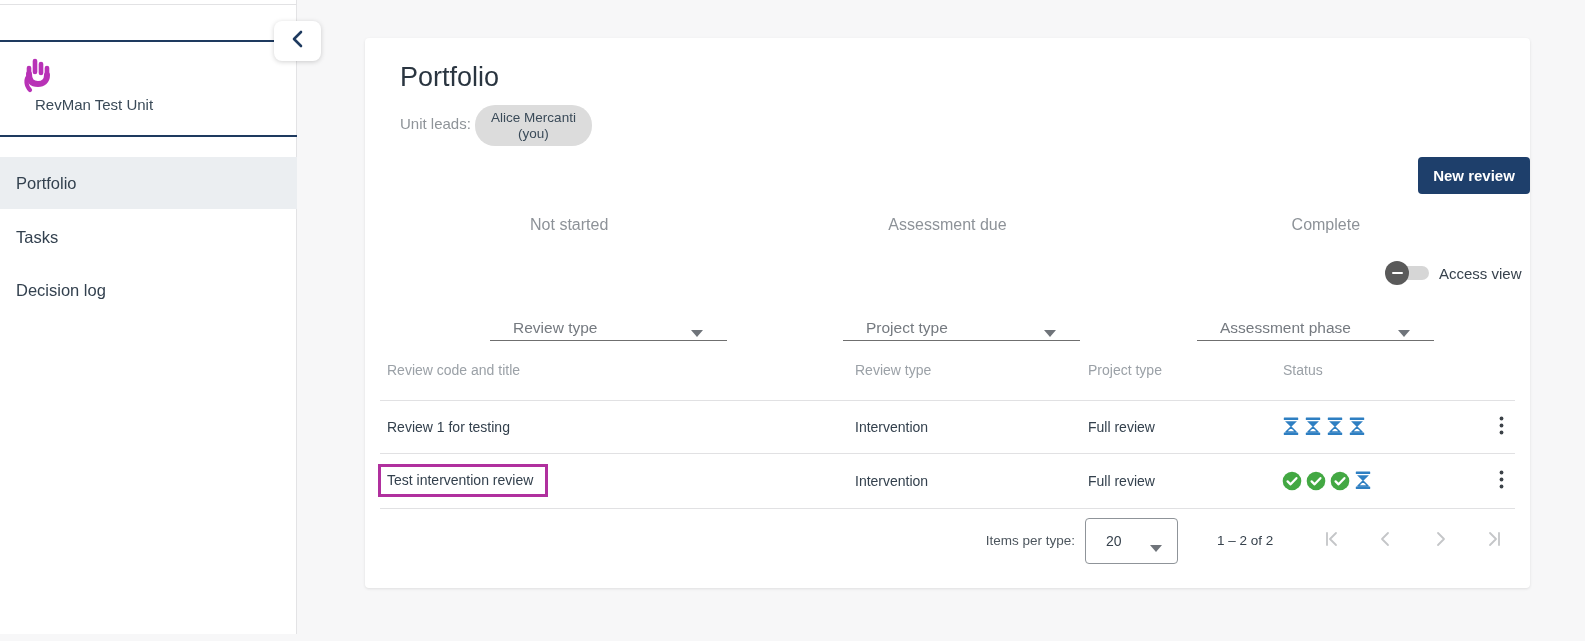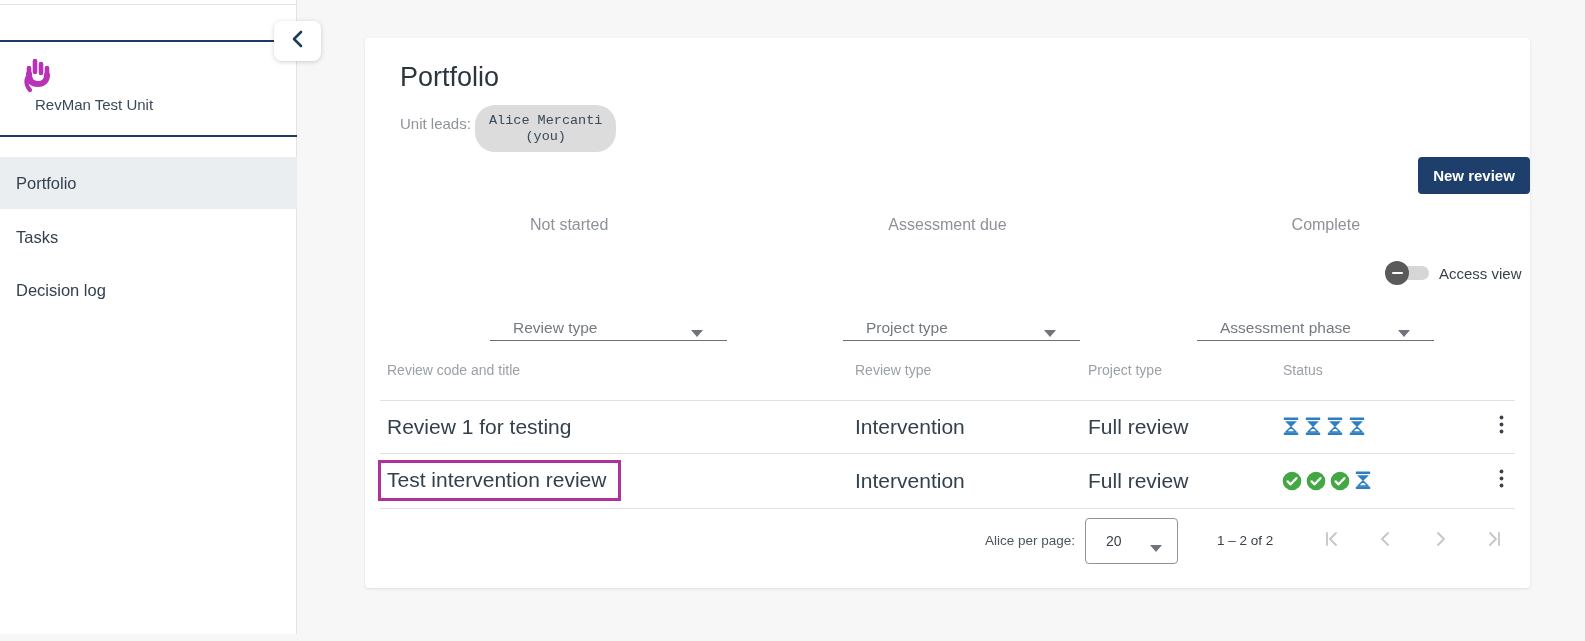--- a/index.html
+++ b/index.html
@@ -23,23 +23,23 @@
 
   
   .collapse-btn { position:absolute; left:274px; top:21px; width:47px; height:40px; background:#ffffff; border-radius:8px;
                   box-shadow:0 1px 5px rgba(0,0,0,.18); display:flex; align-items:center; justify-content:center; cursor:pointer; z-index:5; }
 
   
   .card { position:absolute; left:365px; top:38px; width:1165px; height:550px; background:#ffffff; border-radius:4px;
           box-shadow:0 1px 3px rgba(0,0,0,.10); }
   .page-title { position:absolute; left:35px; top:24px; font-size:27px; color:#2a3540; font-weight:400; }
   .unit-leads-label { position:absolute; left:35px; top:77px; font-size:15px; color:#8f9499; }
-  .lead-chip { position:absolute; left:110px; top:67px; min-width:117px; height:47px; background:#dcdcdc; border-radius:20px;
+  .lead-chip { position:absolute; left:110px; top:67px; min-width:117px; height:41px; background:#dcdcdc; border-radius:20px;
                display:flex; flex-direction:column; align-items:center; justify-content:center; padding:0 14px;
-               font-size:13.5px; color:#3a4a58; line-height:16px;font-family:Liberation Mono, monospace; }
+               font-size:13.5px; color:#3a4a58; line-height:16px; }
   .new-review-btn { position:absolute; left:1053px; top:119px; width:112px; height:37px; background:#1e3f6b; border:none;
                     border-radius:4px; color:#ffffff; font-size:15px; font-weight:bold; cursor:pointer;
                     font-family:"Liberation Sans","DejaVu Sans",sans-serif; }
 
   
   .tabs { position:absolute; left:15px; top:172px; width:1135px; height:36px; display:flex; }
   .tab { flex:1 1 0; text-align:center; font-size:16px; color:#8d9298; padding-top:6px; cursor:pointer; position:relative; }
   .tab.active { color:#2d4f7c; }
   .tab.active::after { content:""; position:absolute; left:0; right:0; bottom:-2px; height:3px; background:#1e3a5f; }
 
@@ -59,21 +59,21 @@
   .filter-select .farrow { position:absolute; right:24px; top:8px; }
   .fs-1 { left:125px; } .fs-2 { left:478px; } .fs-3 { left:832px; }
 
   
   .col-head { position:absolute; top:324px; font-size:14px; color:#9ba1a7; }
   .ch-1 { left:22px; } .ch-2 { left:490px; } .ch-3 { left:723px; } .ch-4 { left:918px; }
   .tdivider { position:absolute; left:15px; width:1135px; height:1px; background:#e1e1e3; }
   .tdiv-head { top:362px; } .tdiv-r1 { top:415px; } .tdiv-r2 { top:470px; }
   .trow { position:absolute; left:0; width:1165px; height:53px; }
   .trow-1 { top:362px; } .trow-2 { top:416px; }
-  .cell { position:absolute; top:0; height:53px; display:flex; align-items:center; font-size:21px; color:#33404d; }
+  .cell { position:absolute; top:0; height:53px; display:flex; align-items:center; font-size:14px; color:#33404d; }
   .cell-title { left:22px; }
   .cell-rtype { left:490px; } .cell-ptype { left:723px; }
   .cell-status { left:917px; display:flex; gap:4px; align-items:center; }
   .cell-kebab { left:1122px; width:28px; justify-content:center; cursor:pointer; }
   .highlight-box { border:3px solid #b0309e; padding:5px 12px 6px 6px; margin-left:-9px; }
 
   
   .pg-label { position:absolute; left:600px; top:495px; width:110px; text-align:right; font-size:13.5px; color:#4d565e; }
   .pg-select { position:absolute; left:720px; top:480px; width:93px; height:46px; border:1px solid #8f9499; border-radius:4px;
                display:flex; align-items:center; cursor:pointer; background:#fff; }
@@ -266,21 +266,21 @@
           <svg width="5" height="19" viewBox="0 0 5 19">
               <circle cx="2.5" cy="2.5" r="1.9" fill="#3c4248"></circle>
               <circle cx="2.5" cy="9.5" r="1.9" fill="#3c4248"></circle>
               <circle cx="2.5" cy="16.5" r="1.9" fill="#3c4248"></circle>
             </svg>
         </span>
       </div>
     </div>
     <div class="tdivider tdiv-r2"></div>
 
-    <div class="pg-label">Alice per page:</div>
+    <div class="pg-label">Items per type:</div>
     <div class="pg-select">
       <span class="pval">20</span>
       <span class="parrow">
         <svg width="12" height="7" viewBox="0 0 12 7">
             <path d="M0 0 H12 L6 7 Z" fill="#6f747a"></path>
           </svg>
       </span>
     </div>
     <div class="pg-range">1 – 2 of 2</div>
 

